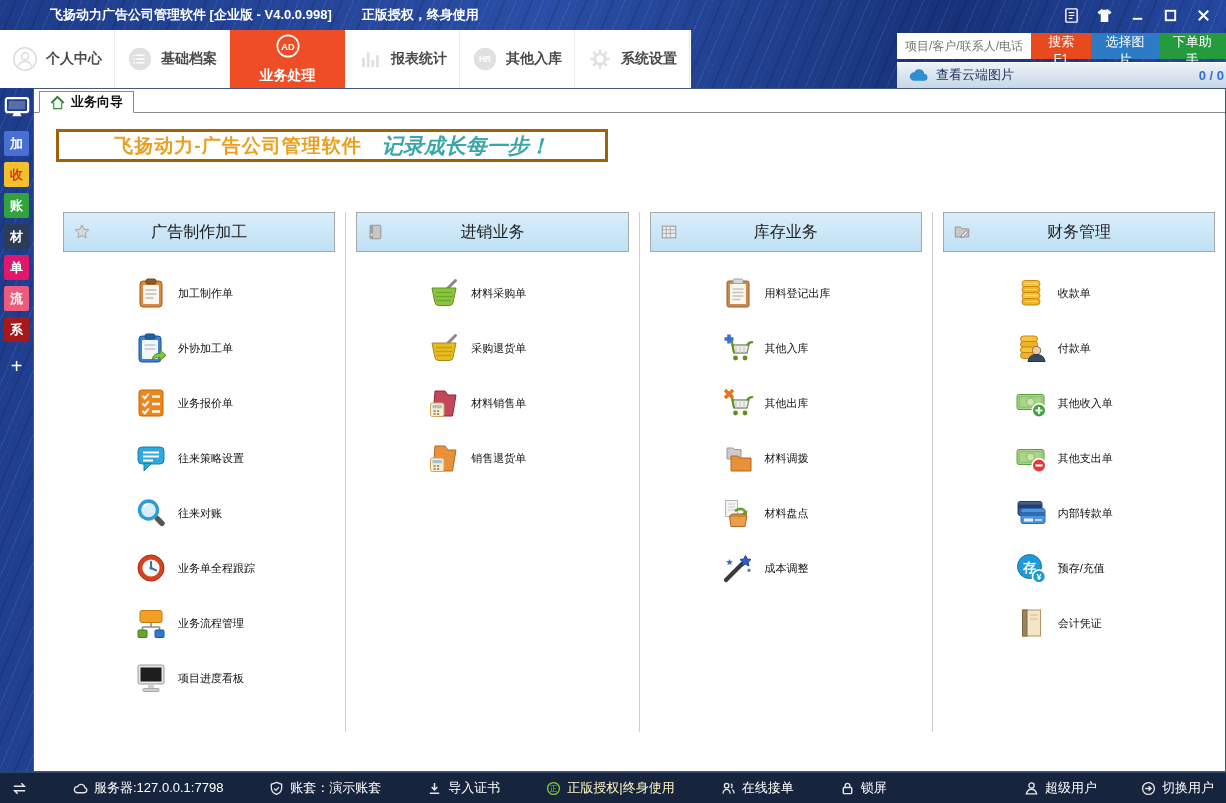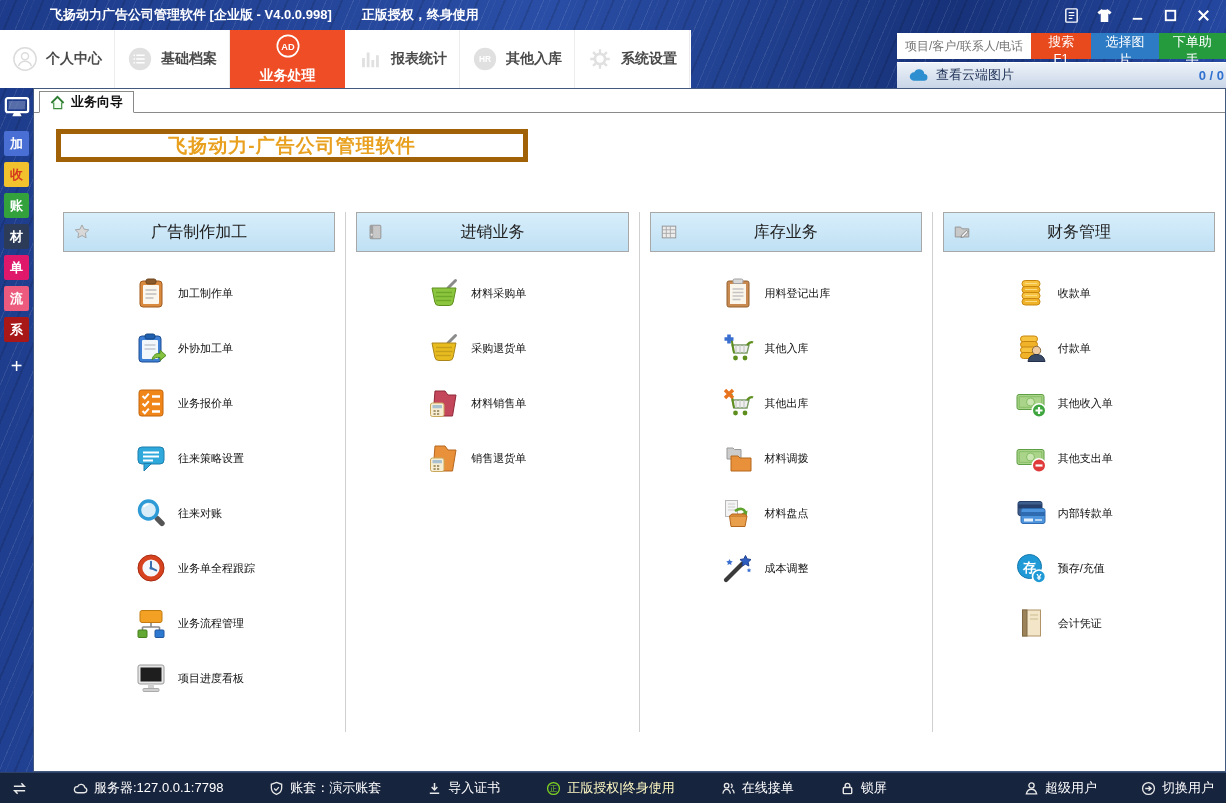--- a/index.html
+++ b/index.html
@@ -42,21 +42,21 @@
   .side-item{width:25px;height:25px;margin-bottom:6px;display:flex;align-items:center;justify-content:center;
     font-size:13px;font-weight:bold;border-radius:2px;cursor:pointer;}
   .side-item.plus{font-size:20px;font-weight:normal;margin-top:6px;}
   
   .content{position:absolute;left:33px;top:88px;right:0;bottom:31px;background:#fff;border:1px solid #44597e;box-sizing:border-box;}
   .tabstrip{height:23px;border-bottom:1px solid #8a8a8a;display:flex;align-items:flex-end;padding-left:5px;background:#fff;}
   .doc-tab{height:22px;box-sizing:border-box;border:1px solid #8a8a8a;border-bottom:1px solid #fff;background:#fff;
     display:flex;align-items:center;gap:6px;padding:0 10px;font-size:13px;font-weight:bold;color:#111;
     margin-bottom:-1px;position:relative;z-index:1;cursor:pointer;}
   .home-ic{width:15px;height:15px;}
-  .banner{margin:16px 0 0 22px;width:472px;height:33px;box-sizing:border-box;border:5px solid #a16207;
+  .banner{margin:16px 0 0 22px;width:552px;height:33px;box-sizing:border-box;border:3px solid #a16207;
     display:flex;align-items:center;justify-content:center;gap:20px;}
   .banner-title{font-size:19px;font-weight:bold;color:#e8a01e;letter-spacing:1px;}
   .banner-slogan{font-size:21px;color:#3aa8a8;font-family:"DejaVu Serif",serif;font-style:italic;font-weight:bold;}
   .columns{display:flex;margin:50px 0 0 19px;height:520px;}
   .col{flex:1;padding:0 10px;border-right:1px solid #d0d0d0;}
   .col:last-child{border-right:none;}
   .col-header{height:40px;box-sizing:border-box;background:linear-gradient(#d8eefb,#bfe0f4);border:1px solid #a8a8a8;
     display:flex;align-items:center;position:relative;}
   .hdr-ic{width:18px;height:18px;position:absolute;left:9px;}
   .hdr-title{flex:1;text-align:center;font-size:16px;color:#222;}
@@ -210,20 +210,21 @@
             <svg viewBox="0 0 16 16">
               <path d="M4 8v6.5h8.5V8" fill="#f0fff0" stroke="#3a8a3a" stroke-width="1.2"></path>
               <path d="M1.5 8.5L8 2l6.5 6.5" fill="none" stroke="#2e7d32" stroke-width="2"></path>
             </svg>
           </span>
         <span>业务向导</span>
       </div>
     </div>
     <div class="banner">
       <span class="banner-title">飞扬动力-广告公司管理软件</span>
+      <span class="banner-slogan">记录成长每一步！</span>
     </div>
     <div class="columns">
         <div class="col">
           <div class="col-header">
             <span class="icon hdr-ic">
               <svg viewBox="0 0 20 20">
                 <path d="M10 2.2l2.3 4.7 5.2.7-3.8 3.6.9 5.2-4.6-2.5-4.6 2.5.9-5.2L2.5 7.6l5.2-.7z" fill="#d8d8d8" stroke="#a0a0a0"></path>
               </svg>
             </span>
             <span class="hdr-title">广告制作加工</span>

